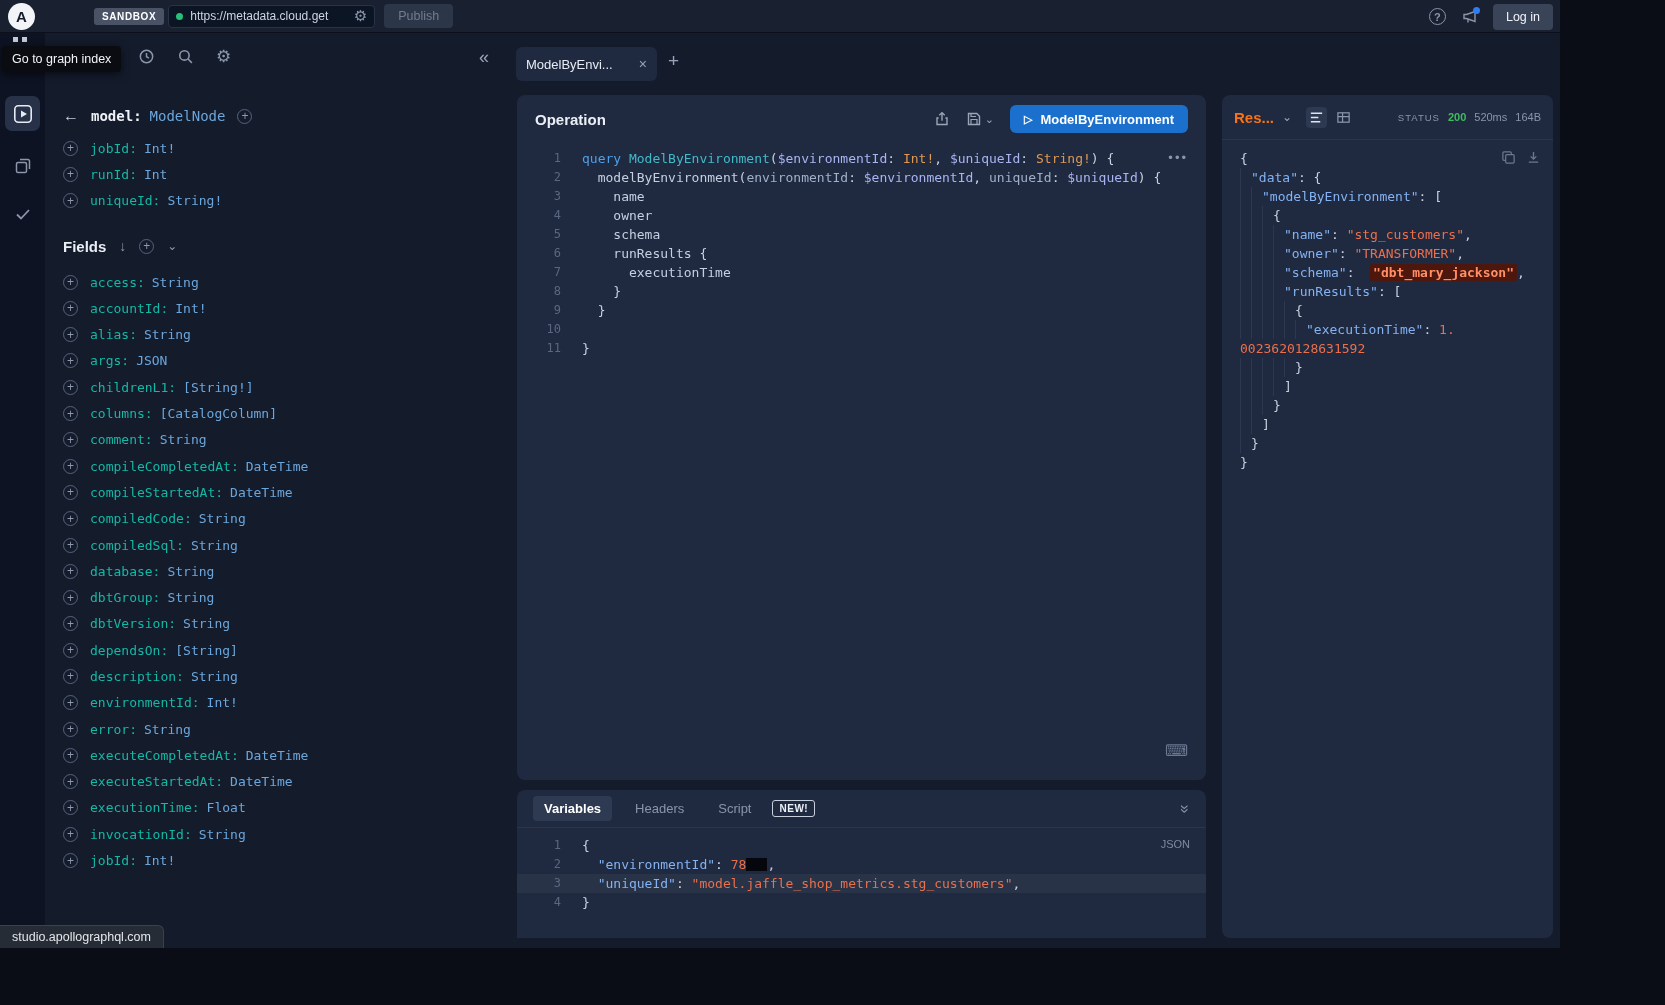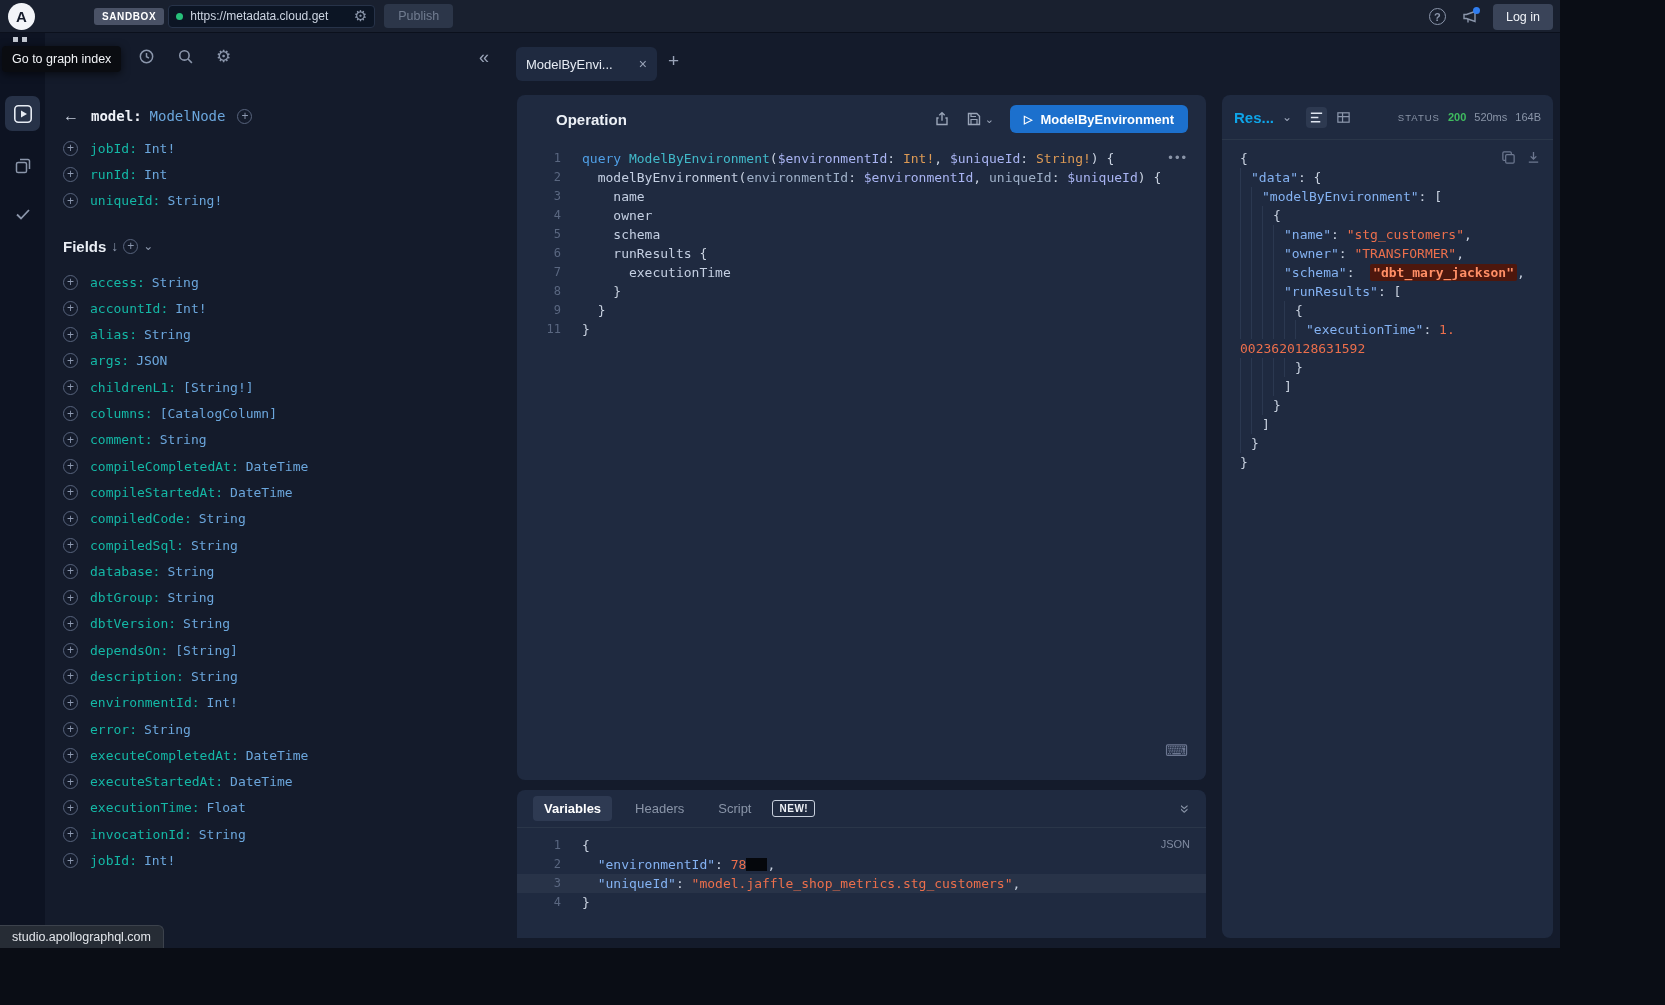--- a/index.html
+++ b/index.html
@@ -44,42 +44,42 @@
   .gearglyph { font-size:17px; line-height:1; }
   .docs { padding:14px 18px 0 18px; }
   .docs h2 { font-size:16px; font-weight:600; color:#ecf0f6; padding-bottom:11px; border-bottom:1px solid #2c3850; }
   .model-row { margin-top:13px; display:flex; align-items:center; gap:12px; font-family:"DejaVu Sans Mono",monospace; font-size:14px; }
   .backarrow { color:#c3cbd9; font-size:16px; font-family:"Liberation Sans",sans-serif; }
   .model-label { color:#eef1f7; font-weight:bold; }
   .model-type { color:#6ba6dc; margin-left:-4px; }
   .docs h3 { font-size:15px; font-weight:bold; color:#e9edf4; }
   .args-title { margin-top:24px; }
   .doc-list { margin-top:10px; }
-  .fields-head { margin-top:24px; display:flex; align-items:center; gap:5px; color:#8b96ab; }
+  .fields-head { margin-top:24px; display:flex; align-items:center; gap:13px; color:#8b96ab; }
   .fields-head .arr { font-size:14px; }
   .fields-head .chev { font-size:12px; }
   .fields-list { margin-top:14px; }
   .doc-row { display:flex; align-items:center; height:26.3px; gap:12px; font-family:"DejaVu Sans Mono",monospace; font-size:13px; }
   .circle-plus { width:15px; height:15px; flex:none; border:1.3px solid #57637c; border-radius:50%; color:#8d99b0; font-size:12px; line-height:12px; display:flex; align-items:center; justify-content:center; font-family:"Liberation Sans",sans-serif; }
   .doc-name { color:#14b8a6; }
   .doc-type { color:#6ba6dc; margin-left:-5px; }
 
   
   .tab { position:absolute; left:516px; top:47px; width:141px; height:34px; background:#1f2a40; border-radius:6px; display:flex; align-items:center; padding:0 10px; z-index:5; }
   .tab-label { flex:1; color:#e6ebf3; font-size:13px; white-space:nowrap; overflow:hidden; }
   .tab-close { color:#9aa4b8; font-size:14px; padding-left:6px; }
   .newtab { position:absolute; left:668px; top:50px; color:#9aa4b8; font-size:19px; }
 
   
   .card { position:absolute; background:#1f2a40; border-radius:8px; overflow:hidden; }
   .op-card { left:517px; top:95px; width:689px; height:685px; }
   .var-card { left:517px; top:790px; width:689px; height:148px; border-radius:8px 8px 0 0; }
   .resp-card { left:1222px; top:95px; width:331px; height:843px; }
 
-  .op-head { height:48px; display:flex; align-items:center; padding:0 18px; gap:16px;margin-left:21px; }
+  .op-head { height:48px; display:flex; align-items:center; padding:0 18px; gap:16px; }
   .op-title { font-size:15px; font-weight:600; color:#ecf0f6; flex:1; }
   .iconbtn { color:#9aa5b8; display:flex; align-items:center; gap:3px; }
   .iconbtn .caret { font-size:11px; }
   .runbtn { background:#1c70cd; color:#fff; border:none; border-radius:6px; height:28px; padding:0 14px; font-size:13px; font-weight:600; display:flex; align-items:center; gap:8px; font-family:inherit; }
   .runbtn .play { font-size:11px; }
 
   .editor { position:relative; padding-top:6px; }
   .dots-menu { position:absolute; right:18px; top:55px; color:#8a95a8; font-size:13px; letter-spacing:2px; z-index:3; }
   .kbd-icon { position:absolute; right:18px; bottom:20px; color:#6b7690; font-size:16px; }
 
@@ -101,21 +101,21 @@
   .var-head { height:38px; display:flex; align-items:center; padding:0 16px; gap:12px; border-bottom:1px solid #2a3649; }
   .vtab { color:#8a95a8; font-size:13px; padding:5px 11px; }
   .vtab.active { background:#2e3a52; border-radius:4px; color:#fff; font-weight:600; }
   .new-badge { border:1px solid #c7cfdc; border-radius:3px; color:#eef1f6; font-size:10px; font-weight:bold; letter-spacing:.5px; padding:2px 6px; margin-left:-2px; }
   .dbl-chevron { margin-left:auto; color:#8a95a8; font-size:16px; transform:rotate(90deg); }
   .var-editor { position:relative; padding-top:8px; }
   .lang-label { position:absolute; right:16px; top:10px; color:#7f8aa0; font-size:11px; }
 
   
   .resp-head { height:45px; display:flex; align-items:center; padding:0 12px; gap:8px; border-bottom:1px solid #2a3649; }
-  .resp-title { font-size:15px; font-weight:600; color:#0ea5e9; }
+  .resp-title { font-size:15px; font-weight:600; color:#f97316; }
   .resp-chev { color:#9aa4b8; font-size:12px; }
   .viewtoggle { display:flex; align-items:center; gap:6px; margin-left:6px; }
   .vt { color:#8b96ab; display:flex; padding:3px; }
   .vt.active { background:#2d3950; border-radius:4px; color:#dfe6f0; }
   .resp-meta { margin-left:auto; display:flex; align-items:center; gap:8px; }
   .meta-label { font-size:9.5px; letter-spacing:1px; color:#8a95a8; }
   .meta-ok { font-size:11px; font-weight:bold; color:#3fbb5f; }
   .meta-dim { font-size:11px; color:#8a95a8;text-align:center; }
   .resp-body { position:relative; padding:9px 18px 0 18px; }
   .resp-actions { position:absolute; right:12px; top:10px; display:flex; gap:10px; color:#6d7890; z-index:3; }
@@ -402,20 +402,24 @@
           <span class="ln">7</span>
           <span class="lc"><span class="tk-p">      </span><span class="tk-fld">executionTime</span></span>
         </div>
         <div class="code-line">
           <span class="ln">8</span>
           <span class="lc"><span class="tk-p">    }</span></span>
         </div>
         <div class="code-line">
           <span class="ln">9</span>
           <span class="lc"><span class="tk-p">  }</span></span>
+        </div>
+        <div class="code-line">
+          <span class="ln">10</span>
+          <span class="lc"><span class="tk-p"></span></span>
         </div>
         <div class="code-line">
           <span class="ln">11</span>
           <span class="lc"><span class="tk-p">}</span></span>
         </div>
       </div>
     <span class="dots-menu">•••</span>
     <span class="kbd-icon">⌨</span>
   </section>
 

